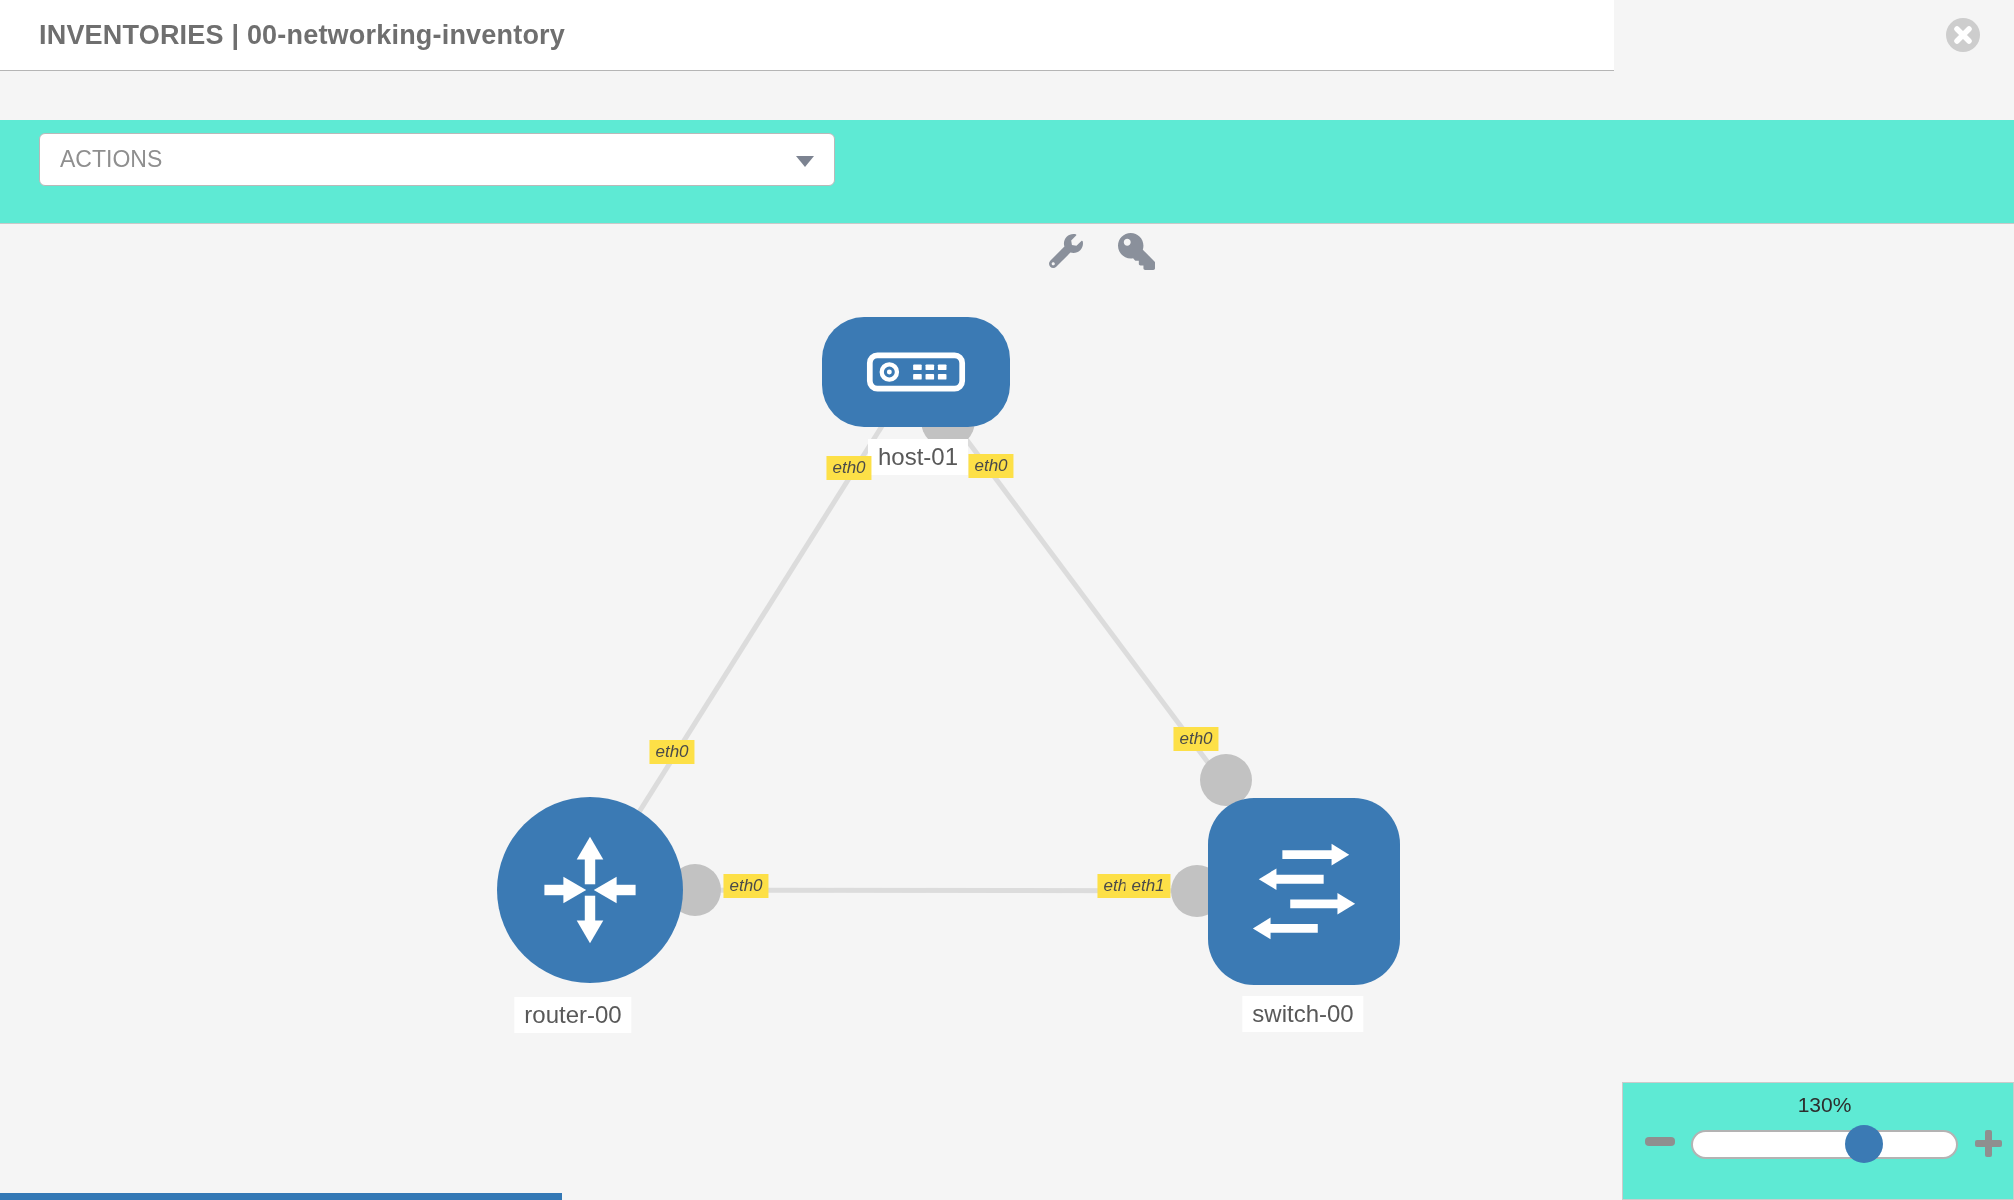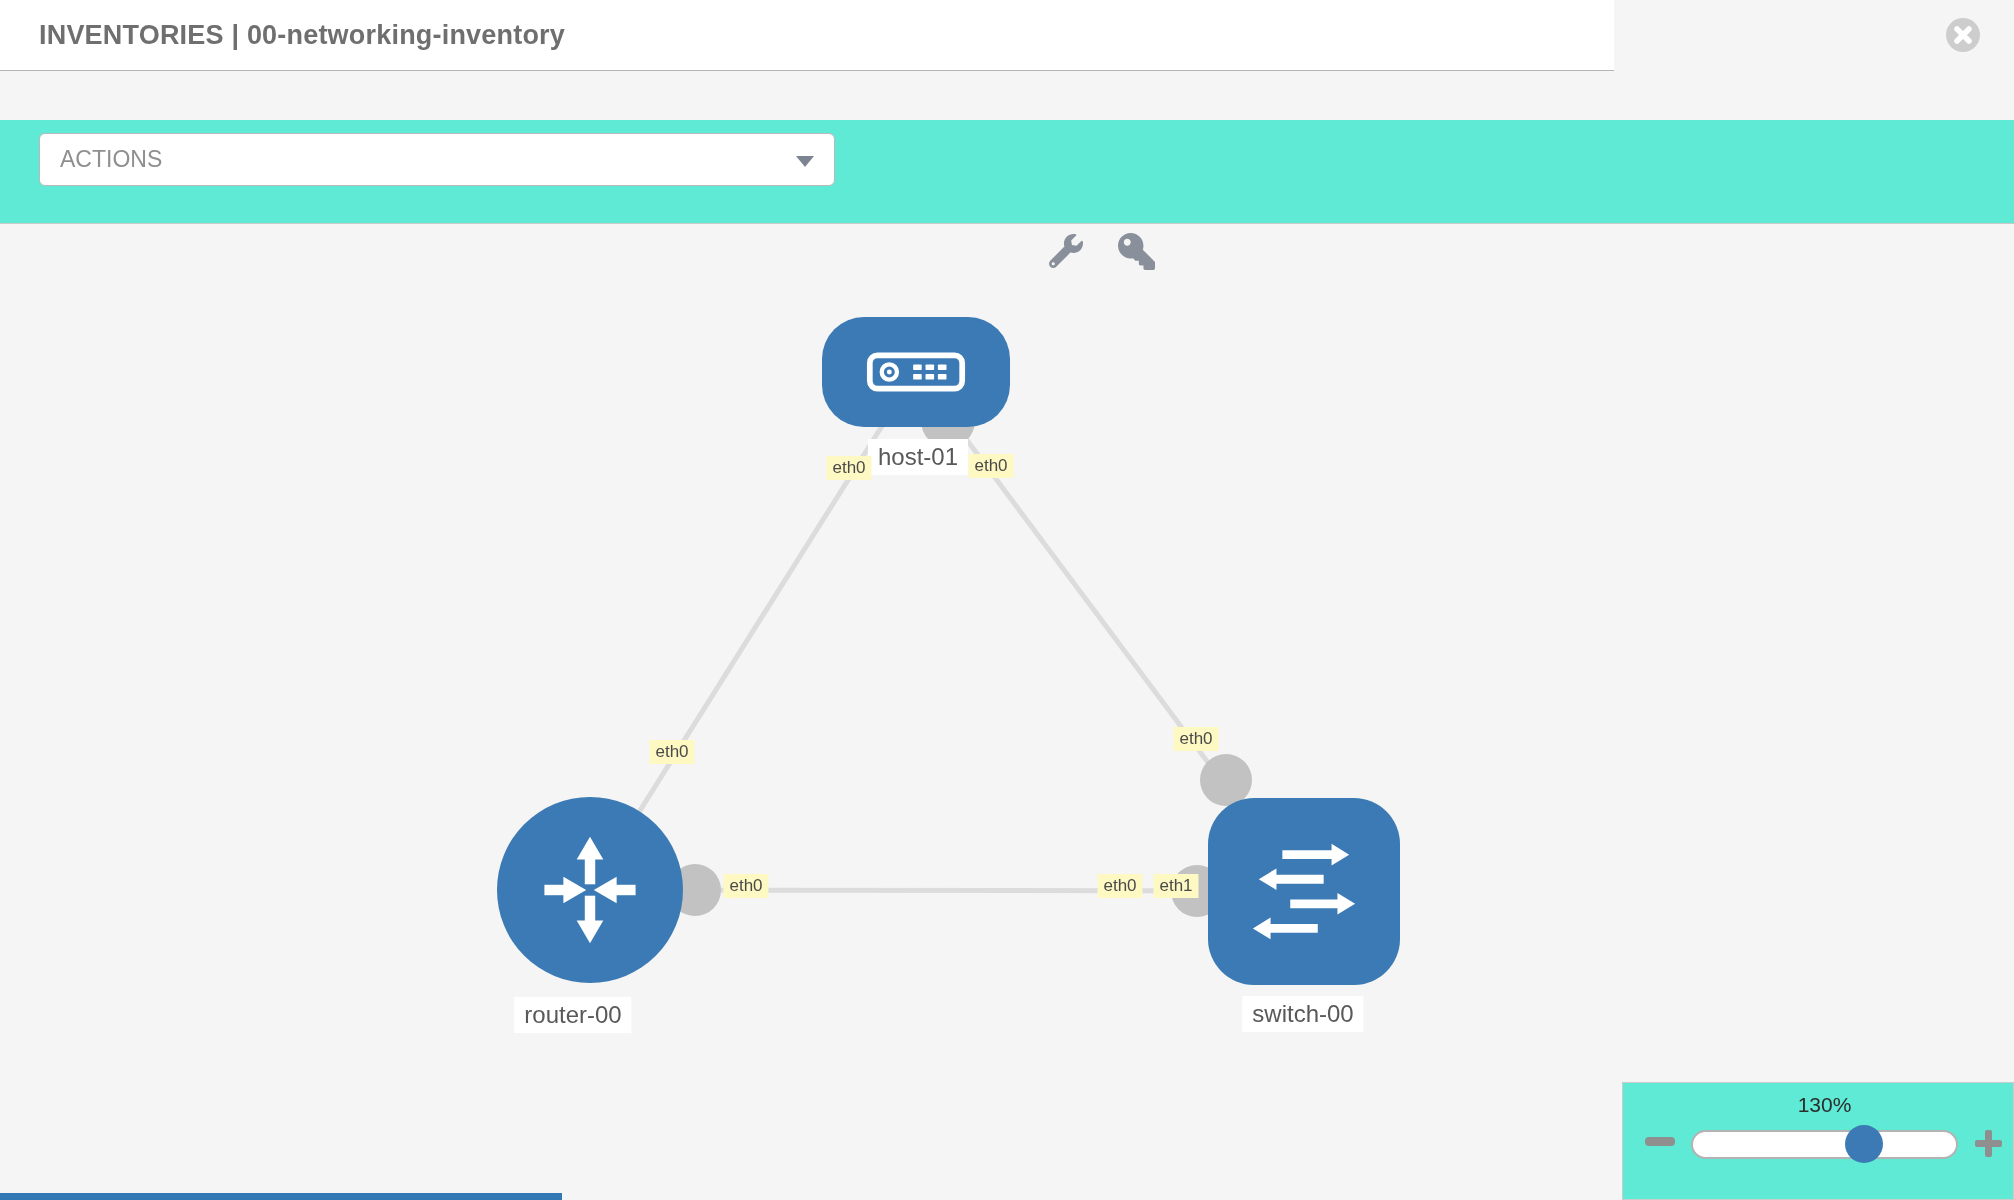--- a/index.html
+++ b/index.html
@@ -34,23 +34,23 @@
     background:#f5f5f5; }
   svg.links { position:absolute; left:0; top:0; z-index:1; }
   .node { position:absolute; background:#3b7ab4; display:flex;
     align-items:center; justify-content:center; z-index:2; cursor:pointer; }
   .node-host   { left:822px;  top:317px; width:188px; height:110px; border-radius:42px; }
   .node-router { left:497px;  top:797px; width:186px; height:186px; border-radius:50%; }
   .node-switch { left:1208px; top:798px; width:192px; height:187px; border-radius:46px; }
   .node-label { position:absolute; transform:translate(-50%,-50%); z-index:3;
     background:#ffffff; padding:4px 10px; font-size:24px; color:#595959;
     white-space:nowrap; }
-  .port { position:absolute; transform:translate(-50%,-50%); background:#fef9c3;
-    padding:2px 6px; font-size:17px; color:#4a4a4a; white-space:nowrap; z-index:4; }
-  .port-front { z-index:5;margin-left:28px; }
+  .port { position:absolute; transform:translate(-50%,-50%); background:#fde047;
+    padding:2px 6px; font-size:17px; color:#4a4a4a; white-space:nowrap; z-index:4;font-style:italic; }
+  .port-front { z-index:5; }
 
   
   .zoom-panel { position:absolute; left:1622px; top:1082px; width:392px; height:118px;
     background:#5eead4; border:1px solid #cbcbcb; z-index:6; }
   .zoom-value { position:absolute; left:68px; top:10px; width:267px;
     text-align:center; font-size:21px; color:#2d2d2d; }
   .zoom-minus { position:absolute; left:18px; top:42px; width:38px; height:30px;
     cursor:pointer; }
   .zoom-minus .bar { position:absolute; left:4px; top:12px; width:30px; height:9px;
     background:#8f8f8f; border-radius:4px; }

